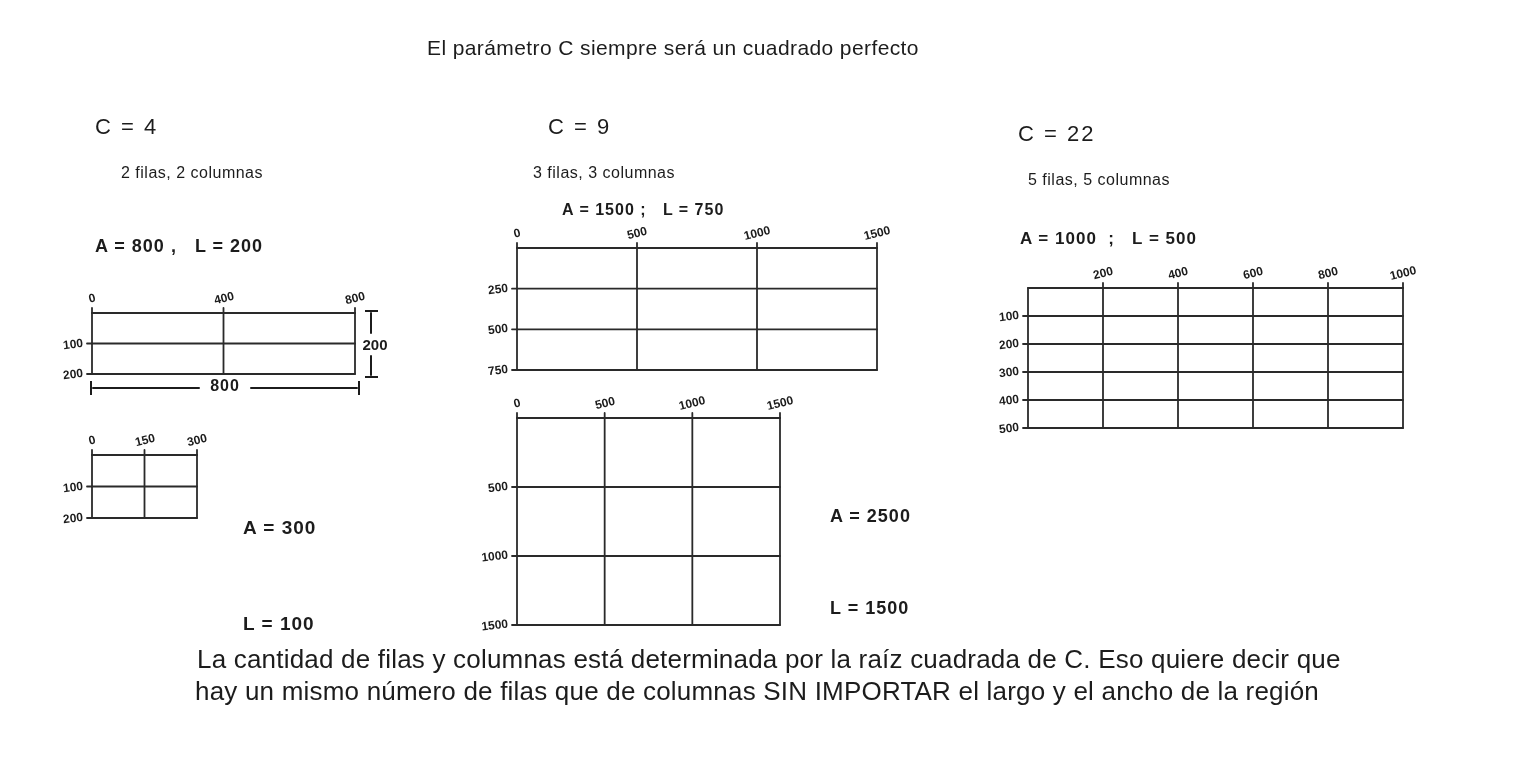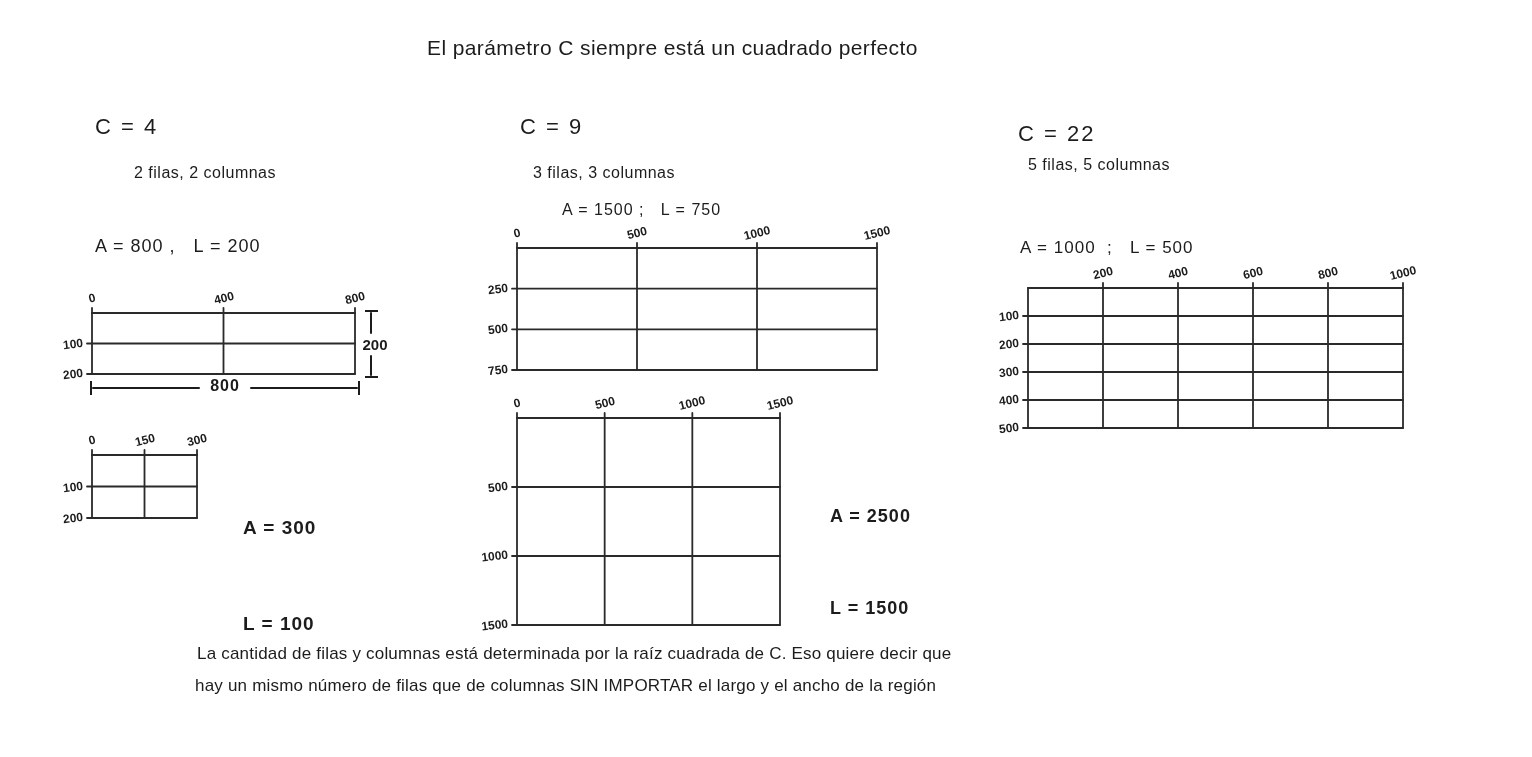--- a/index.html
+++ b/index.html
@@ -5,45 +5,45 @@
   html,body{margin:0;padding:0}
   body{
     width:1532px;height:757px;position:relative;overflow:hidden;
     background:#ffffff;color:#1c1c1c;
     font-family:"Liberation Sans",sans-serif;
   }
   .abs{position:absolute;white-space:nowrap}
   .title{font-size:21px;letter-spacing:.4px}
   .heading{font-size:22px;letter-spacing:2px}
   .subheading{font-size:16px;letter-spacing:.5px}
-  .params{font-size:18px;font-weight:400;letter-spacing:1px;white-space:pre}
-  .footer-line{font-size:17px;letter-spacing:.2px}
+  .params{font-size:18px;font-weight:700;letter-spacing:1px;white-space:pre}
+  .footer-line{font-size:26px;letter-spacing:.2px}
   .gridbox{position:absolute}
   .axis-label{
     position:absolute;font-weight:700;font-size:12px;color:#1c1c1c;white-space:nowrap;
   }
   .axis-label.x{top:-22px;transform:translateX(-50%) rotate(-14deg)}
   .axis-label.y{left:-9px;transform:translate(-100%,-50%) rotate(-7deg)}
   .side-note{font-size:19px;font-weight:700;letter-spacing:1px;white-space:pre;line-height:1.7}
   .dim-h{position:absolute;display:flex;align-items:center;height:16px}
   .dim-h .cap{width:2px;height:14px;background:#1c1c1c}
   .dim-h .bar{flex:1;height:2px;background:#1c1c1c;border-radius:2px}
   .dim-h .dim-label{padding:0 10px;font-weight:700;font-size:16px;letter-spacing:1px;transform:translateY(-2px)}
   .dim-v{position:absolute;display:flex;flex-direction:column;align-items:center;width:26px}
   .dim-v .cap{height:2px;width:13px;background:#1c1c1c}
   .dim-v .bar{flex:1;width:2px;background:#1c1c1c;border-radius:2px}
   .dim-v .dim-label{font-weight:700;font-size:15px;padding:2px 0;transform:translateX(4px)}
 </style>
 </head>
 <body>
 
-<div class="abs title" style="left:427px;top:36px">El parámetro C siempre está un cuadrado perfecto</div>
+<div class="abs title" style="left:427px;top:36px">El parámetro C siempre será un cuadrado perfecto</div>
 
 <div class="abs heading" style="left:95px;top:114px">C = 4</div>
-<div class="abs subheading" style="left:134px;top:164px">2 filas, 2 columnas</div>
+<div class="abs subheading" style="left:121px;top:164px">2 filas, 2 columnas</div>
 <div class="abs params" style="left:95px;top:236px">A = 800 ,   L = 200</div>
 
 <div class="gridbox" style="left:92px;top:313px;width:263px;height:61px">
     <svg width="279" height="77" style="position: absolute; left: -8px; top: -8px; overflow: visible;">
       <line x1="8" y1="8" x2="8" y2="69" stroke="#2a2a2a" stroke-width="1.8" stroke-linecap="round"></line>
       <line x1="139.5" y1="8" x2="139.5" y2="69" stroke="#2a2a2a" stroke-width="1.8" stroke-linecap="round"></line>
       <line x1="271" y1="8" x2="271" y2="69" stroke="#2a2a2a" stroke-width="1.8" stroke-linecap="round"></line>
       <line x1="8" y1="8" x2="271" y2="8" stroke="#2a2a2a" stroke-width="1.8" stroke-linecap="round"></line>
       <line x1="8" y1="38.5" x2="271" y2="38.5" stroke="#2a2a2a" stroke-width="1.8" stroke-linecap="round"></line>
       <line x1="8" y1="69" x2="271" y2="69" stroke="#2a2a2a" stroke-width="1.8" stroke-linecap="round"></line>
@@ -95,21 +95,21 @@
     <span class="axis-label x" style="left: 105px;">300</span>
     <span class="axis-label y" style="top: 31.5px;">100</span>
     <span class="axis-label y" style="top: 63px;">200</span>
   </div>
 
 <div class="abs side-note" style="left:243px;top:447px">
   <div>A = 300</div>
   <div>L = 100</div>
 </div>
 
-<div class="abs heading" style="left:520px;top:114px">C = 9</div>
+<div class="abs heading" style="left:548px;top:114px">C = 9</div>
 <div class="abs subheading" style="left:533px;top:164px">3 filas, 3 columnas</div>
 <div class="abs params" style="left:562px;top:201px;font-size:16px">A = 1500 ;   L = 750</div>
 
 <div class="gridbox" style="left:517px;top:248px;width:360px;height:122px">
     <svg width="376" height="138" style="position: absolute; left: -8px; top: -8px; overflow: visible;">
       <line x1="8" y1="8" x2="8" y2="130" stroke="#2a2a2a" stroke-width="1.8" stroke-linecap="round"></line>
       <line x1="128" y1="8" x2="128" y2="130" stroke="#2a2a2a" stroke-width="1.8" stroke-linecap="round"></line>
       <line x1="248" y1="8" x2="248" y2="130" stroke="#2a2a2a" stroke-width="1.8" stroke-linecap="round"></line>
       <line x1="368" y1="8" x2="368" y2="130" stroke="#2a2a2a" stroke-width="1.8" stroke-linecap="round"></line>
       <line x1="8" y1="8" x2="368" y2="8" stroke="#2a2a2a" stroke-width="1.8" stroke-linecap="round"></line>
@@ -159,22 +159,22 @@
     <span class="axis-label y" style="top: 138px;">1000</span>
     <span class="axis-label y" style="top: 207px;">1500</span>
   </div>
 
 <div class="abs side-note" style="left:830px;top:440px;font-size:18px">
   <div>A = 2500</div>
   <div>L = 1500</div>
 </div>
 
 <div class="abs heading" style="left:1018px;top:121px">C = 22</div>
-<div class="abs subheading" style="left:1028px;top:156px">5 filas, 5 columnas</div>
-<div class="abs params" style="left:1020px;top:238px;font-size:17px">A = 1000  ;   L = 500</div>
+<div class="abs subheading" style="left:1028px;top:171px">5 filas, 5 columnas</div>
+<div class="abs params" style="left:1020px;top:229px;font-size:17px">A = 1000  ;   L = 500</div>
 
 <div class="gridbox" style="left:1028px;top:288px;width:375px;height:140px">
     <svg width="391" height="156" style="position: absolute; left: -8px; top: -8px; overflow: visible;">
       <line x1="8" y1="8" x2="8" y2="148" stroke="#2a2a2a" stroke-width="1.8" stroke-linecap="round"></line>
       <line x1="83" y1="8" x2="83" y2="148" stroke="#2a2a2a" stroke-width="1.8" stroke-linecap="round"></line>
       <line x1="158" y1="8" x2="158" y2="148" stroke="#2a2a2a" stroke-width="1.8" stroke-linecap="round"></line>
       <line x1="233" y1="8" x2="233" y2="148" stroke="#2a2a2a" stroke-width="1.8" stroke-linecap="round"></line>
       <line x1="308" y1="8" x2="308" y2="148" stroke="#2a2a2a" stroke-width="1.8" stroke-linecap="round"></line>
       <line x1="383" y1="8" x2="383" y2="148" stroke="#2a2a2a" stroke-width="1.8" stroke-linecap="round"></line>
       <line x1="8" y1="8" x2="383" y2="8" stroke="#2a2a2a" stroke-width="1.8" stroke-linecap="round"></line>

